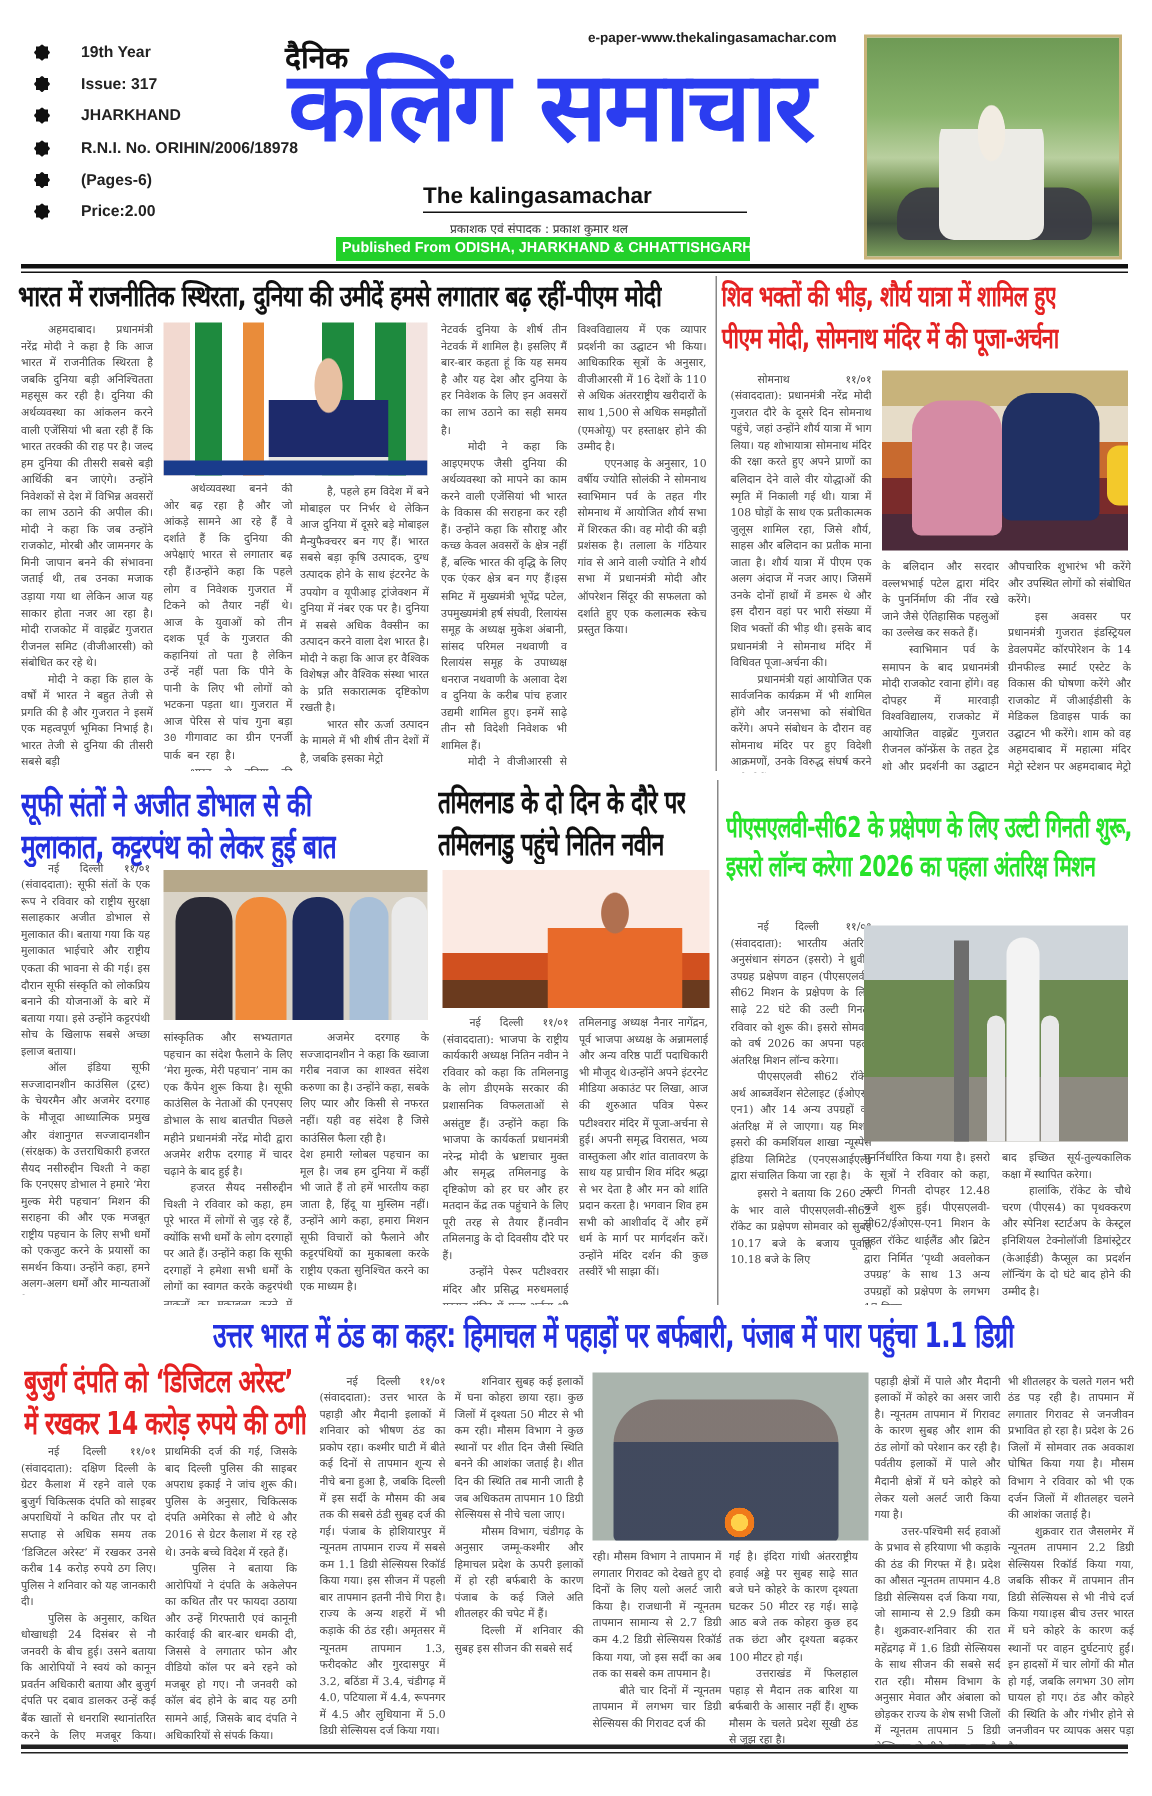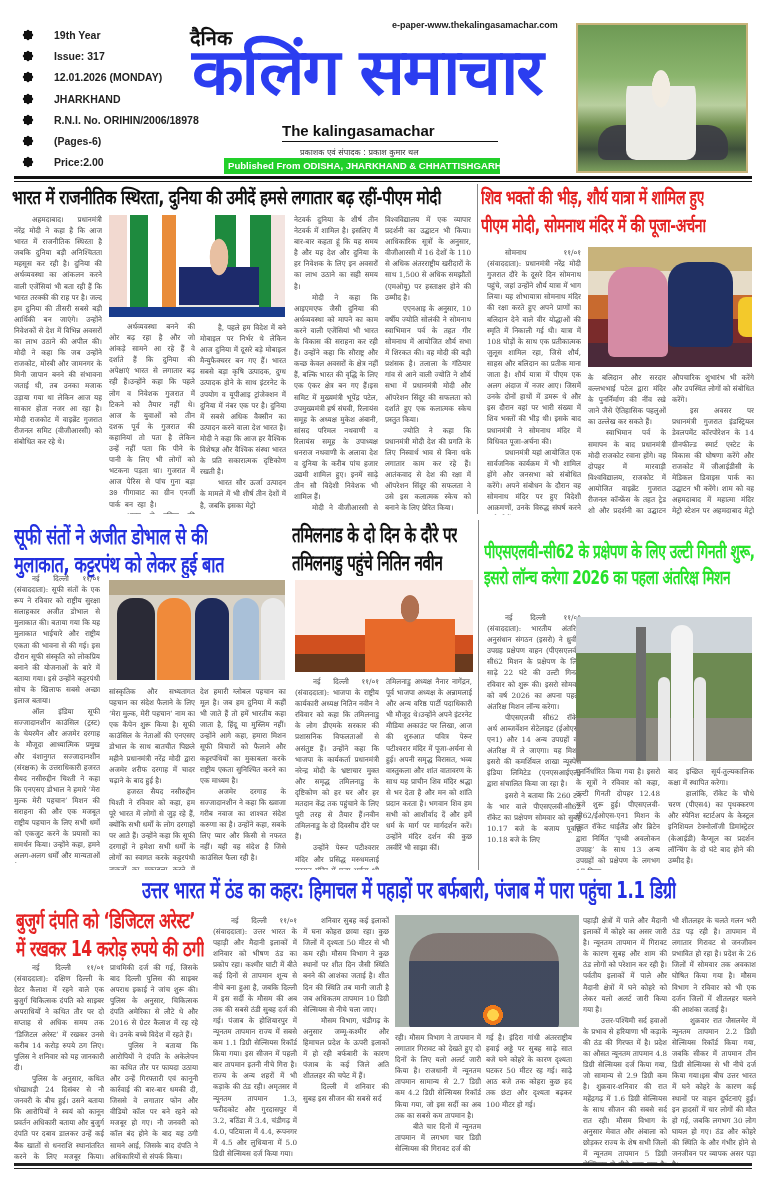--- a/index.html
+++ b/index.html
@@ -79,24 +79,20 @@
   <div class="meta-item">
       <span class="meta-bullet"></span>
       <span>19th Year</span>
     </div>
   <div class="meta-item">
       <span class="meta-bullet"></span>
       <span>Issue: 317</span>
     </div>
   <div class="meta-item">
       <span class="meta-bullet"></span>
-      <span>12.01.2026 (MONDAY)</span>
-    </div>
-  <div class="meta-item">
-      <span class="meta-bullet"></span>
       <span>JHARKHAND</span>
     </div>
   <div class="meta-item">
       <span class="meta-bullet"></span>
       <span>R.N.I. No. ORIHIN/2006/18978</span>
     </div>
   <div class="meta-item">
       <span class="meta-bullet"></span>
       <span>(Pages-6)</span>
     </div>
@@ -118,20 +114,21 @@
   <div class="hero-figure"></div>
 </div>
 
 <div class="abs rule-thick"></div>
 <div class="abs rule-thin"></div>
 
 <div class="abs hl hl-main">भारत में राजनीतिक स्थिरता, दुनिया की उमीदें हमसे लगातार बढ़ रहीं-पीएम मोदी</div>
 
 <div class="abs col" style="left:14px; top:214px; width:88px; height:300px;">
   <p>अहमदाबाद। प्रधानमंत्री नरेंद्र मोदी ने कहा है कि आज भारत में राजनीतिक स्थिरता है जबकि दुनिया बड़ी अनिश्चितता महसूस कर रही है। दुनिया की अर्थव्यवस्था का आंकलन करने वाली एजेंसियां भी बता रही हैं कि भारत तरक्की की राह पर है। जल्द हम दुनिया की तीसरी सबसे बड़ी आर्थिकी बन जाएंगे। उन्होंने निवेशकों से देश में विभिन्न अवसरों का लाभ उठाने की अपील की। मोदी ने कहा कि जब उन्होंने राजकोट, मोरबी और जामनगर के मिनी जापान बनने की संभावना जताई थी, तब उनका मजाक उड़ाया गया था लेकिन आज यह साकार होता नजर आ रहा है। मोदी राजकोट में वाइब्रेंट गुजरात रीजनल समिट (वीजीआरसी) को संबोधित कर रहे थे।</p>
+  <p>मोदी ने कहा कि हाल के वर्षों में भारत ने बहुत तेजी से प्रगति की है और गुजरात ने इसमें एक महत्वपूर्ण भूमिका निभाई है। भारत तेजी से दुनिया की तीसरी सबसे बड़ी</p>
 </div>
 
 <div class="abs photo ph-modi-screen" style="left:109px; top:215px; width:176px; height:102px; position:absolute;">
   <div class="person"></div>
   <div class="desk"></div>
 </div>
 
 <div class="abs col" style="left:109px; top:322px; width:86px; height:192px;font-family:Liberation Mono, monospace;">
   <p>अर्थव्यवस्था बनने की ओर बढ़ रहा है और जो आंकड़े सामने आ रहे हैं वे दर्शाते हैं कि दुनिया की अपेक्षाएं भारत से लगातार बढ़ रही हैं।उन्होंने कहा कि पहले लोग व निवेशक गुजरात में टिकने को तैयार नहीं थे। आज के युवाओं को तीन दशक पूर्व के गुजरात की कहानियां तो पता है लेकिन उन्हें नहीं पता कि पीने के पानी के लिए भी लोगों को भटकना पड़ता था। गुजरात में आज पेरिस से पांच गुना बड़ा 30 गीगावाट का ग्रीन एनर्जी पार्क बन रहा है।</p>
   <p>भारत से दुनिया की उम्मीद लगातार बढ़ती जा रही</p>
@@ -141,21 +138,20 @@
   <p>भारत सौर ऊर्जा उत्पादन के मामले में भी शीर्ष तीन देशों में है, जबकि इसका मेट्रो</p>
 </div>
 <div class="abs col" style="left:294px; top:214px; width:84px; height:300px;">
   <p style="text-indent:0">नेटवर्क दुनिया के शीर्ष तीन नेटवर्क में शामिल है। इसलिए मैं बार-बार कहता हूं कि यह समय है और यह देश और दुनिया के हर निवेशक के लिए इन अवसरों का लाभ उठाने का सही समय है।</p>
   <p>मोदी ने कहा कि आइएमएफ जैसी दुनिया की अर्थव्यवस्था को मापने का काम करने वाली एजेंसियां भी भारत के विकास की सराहना कर रही हैं। उन्होंने कहा कि सौराष्ट्र और कच्छ केवल अवसरों के क्षेत्र नहीं हैं, बल्कि भारत की वृद्धि के लिए एक एंकर क्षेत्र बन गए हैं।इस समिट में मुख्यमंत्री भूपेंद्र पटेल, उपमुख्यमंत्री हर्ष संघवी, रिलायंस समूह के अध्यक्ष मुकेश अंबानी, सांसद परिमल नथवाणी व रिलायंस समूह के उपाध्यक्ष धनराज नथवाणी के अलावा देश व दुनिया के करीब पांच हजार उद्यमी शामिल हुए। इनमें साढ़े तीन सौ विदेशी निवेशक भी शामिल हैं।</p>
   <p>मोदी ने वीजीआरसी से पहले राजकोट में मारवाड़ी</p>
 </div>
 <div class="abs col" style="left:385px; top:214px; width:86px; height:300px;">
   <p style="text-indent:0">विश्वविद्यालय में एक व्यापार प्रदर्शनी का उद्घाटन भी किया। आधिकारिक सूत्रों के अनुसार, वीजीआरसी में 16 देशों के 110 से अधिक अंतरराष्ट्रीय खरीदारों के साथ 1,500 से अधिक समझौतों (एमओयू) पर हस्ताक्षर होने की उम्मीद है।</p>
   <p>एएनआइ के अनुसार, 10 वर्षीय ज्योति सोलंकी ने सोमनाथ स्वाभिमान पर्व के तहत गीर सोमनाथ में आयोजित शौर्य सभा में शिरकत की। वह मोदी की बड़ी प्रशंसक है। तलाला के गंठियार गांव से आने वाली ज्योति ने शौर्य सभा में प्रधानमंत्री मोदी और ऑपरेशन सिंदूर की सफलता को दर्शाते हुए एक कलात्मक स्केच प्रस्तुत किया।</p>
-  <p>ज्योति ने कहा कि प्रधानमंत्री मोदी देश की प्रगति के लिए निस्वार्थ भाव से बिना थके लगातार काम कर रहे हैं। आतंकवाद से देश की रक्षा में ऑपरेशन सिंदूर की सफलता ने उसे इस कलात्मक स्केच को बनाने के लिए प्रेरित किया।</p>
 </div>
 
 <div class="abs vrule" style="left:477px; top:184px; height:330px;"></div>
 
 <div class="abs hl hl-red1">शिव भक्तों की भीड़, शौर्य यात्रा में शामिल हुए</div>
 <div class="abs hl hl-red2">पीएम मोदी, सोमनाथ मंदिर में की पूजा-अर्चना</div>
 
 <div class="abs col" style="left:487px; top:247px; width:94px; height:268px;">
   <p>सोमनाथ ११/०१ (संवाददाता): प्रधानमंत्री नरेंद्र मोदी गुजरात दौरे के दूसरे दिन सोमनाथ पहुंचे, जहां उन्होंने शौर्य यात्रा में भाग लिया। यह शोभायात्रा सोमनाथ मंदिर की रक्षा करते हुए अपने प्राणों का बलिदान देने वाले वीर योद्धाओं की स्मृति में निकाली गई थी। यात्रा में 108 घोड़ों के साथ एक प्रतीकात्मक जुलूस शामिल रहा, जिसे शौर्य, साहस और बलिदान का प्रतीक माना जाता है। शौर्य यात्रा में पीएम एक अलग अंदाज में नजर आए। जिसमें उनके दोनों हाथों में डमरू थे और इस दौरान वहां पर भारी संख्या में शिव भक्तों की भीड़ थी। इसके बाद प्रधानमंत्री ने सोमनाथ मंदिर में विधिवत पूजा-अर्चना की।</p>
   <p>प्रधानमंत्री यहां आयोजित एक सार्वजनिक कार्यक्रम में भी शामिल होंगे और जनसभा को संबोधित करेंगे। अपने संबोधन के दौरान वह सोमनाथ मंदिर पर हुए विदेशी आक्रमणों, उनके विरुद्ध संघर्ष करने वाले वीरों</p>
@@ -186,22 +182,22 @@
   <div class="g" style="left:48px; width:34px; background:#f08a3a;"></div>
   <div class="g" style="left:86px; width:34px; background:#1e2a5a;"></div>
   <div class="g" style="left:124px; width:26px; background:#a9c0d8;"></div>
   <div class="g" style="left:152px; width:24px; background:#eaeaea;"></div>
 </div>
 <div class="abs col" style="left:109px; top:686px; width:86px; height:184px;">
   <p style="text-indent:0">सांस्कृतिक और सभ्यतागत पहचान का संदेश फैलाने के लिए ‘मेरा मुल्क, मेरी पहचान’ नाम का एक कैंपेन शुरू किया है। सूफी काउंसिल के नेताओं की एनएसए डोभाल के साथ बातचीत पिछले महीने प्रधानमंत्री नरेंद्र मोदी द्वारा अजमेर शरीफ दरगाह में चादर चढ़ाने के बाद हुई है।</p>
   <p>हजरत सैयद नसीरुद्दीन चिश्ती ने रविवार को कहा, हम पूरे भारत में लोगों से जुड़ रहे हैं, क्योंकि सभी धर्मों के लोग दरगाहों पर आते हैं। उन्होंने कहा कि सूफी दरगाहों ने हमेशा सभी धर्मों के लोगों का स्वागत करके कट्टरपंथी ताकतों का मुकाबला करने में भूमिका निभाई है।उन्होंने कहा, हमारा</p>
 </div>
 <div class="abs col" style="left:200px; top:686px; width:86px; height:184px;">
+  <p>अजमेर दरगाह के सज्जादानशीन ने कहा कि ख्वाजा गरीब नवाज का शाश्वत संदेश करुणा का है। उन्होंने कहा, सबके लिए प्यार और किसी से नफरत नहीं। यही वह संदेश है जिसे काउंसिल फैला रही है।</p>
   <p style="text-indent:0">देश हमारी ग्लोबल पहचान का मूल है। जब हम दुनिया में कहीं भी जाते हैं तो हमें भारतीय कहा जाता है, हिंदू या मुस्लिम नहीं। उन्होंने आगे कहा, हमारा मिशन सूफी विचारों को फैलाने और कट्टरपंथियों का मुकाबला करके राष्ट्रीय एकता सुनिश्चित करने का एक माध्यम है।</p>
-  <p>अजमेर दरगाह के सज्जादानशीन ने कहा कि ख्वाजा गरीब नवाज का शाश्वत संदेश करुणा का है। उन्होंने कहा, सबके लिए प्यार और किसी से नफरत नहीं। यही वह संदेश है जिसे काउंसिल फैला रही है।</p>
 </div>
 
 <div class="abs hl hl-black1">तमिलनाड के दो दिन के दौरे पर</div>
 <div class="abs hl hl-black2">तमिलनाडु पहुंचे नितिन नवीन</div>
 
 <div class="abs photo ph-nitin" style="left:295px; top:580px; width:178px; height:92px; position:absolute;">
   <div class="man"></div>
 </div>
 <div class="abs col" style="left:295px; top:676px; width:84px; height:194px;">
   <p>नई दिल्ली ११/०१ (संवाददाता): भाजपा के राष्ट्रीय कार्यकारी अध्यक्ष नितिन नवीन ने रविवार को कहा कि तमिलनाडु के लोग डीएमके सरकार की प्रशासनिक विफलताओं से असंतुष्ट हैं। उन्होंने कहा कि भाजपा के कार्यकर्ता प्रधानमंत्री नरेन्द्र मोदी के भ्रष्टाचार मुक्त और समृद्ध तमिलनाडु के दृष्टिकोण को हर घर और हर मतदान केंद्र तक पहुंचाने के लिए पूरी तरह से तैयार हैं।नवीन तमिलनाडु के दो दिवसीय दौरे पर हैं।</p>
@@ -248,20 +244,21 @@
 <div class="abs photo ph-fog" style="left:395px; top:915px; width:184px; height:112px; position:absolute;">
   <div class="grp"></div>
   <div class="fire"></div>
 </div>
 <div class="abs col" style="left:395px; top:1032px; width:86px; height:131px;">
   <p style="text-indent:0">रही। मौसम विभाग ने तापमान में लगातार गिरावट को देखते हुए दो दिनों के लिए यलो अलर्ट जारी किया है। राजधानी में न्यूनतम तापमान सामान्य से 2.7 डिग्री कम 4.2 डिग्री सेल्सियस रिकॉर्ड किया गया, जो इस सर्दी का अब तक का सबसे कम तापमान है।</p>
   <p>बीते चार दिनों में न्यूनतम तापमान में लगभग चार डिग्री सेल्सियस की गिरावट दर्ज की</p>
 </div>
 <div class="abs col" style="left:486px; top:1032px; width:86px; height:131px;">
   <p style="text-indent:0">गई है। इंदिरा गांधी अंतरराष्ट्रीय हवाई अड्डे पर सुबह साढ़े सात बजे घने कोहरे के कारण दृश्यता घटकर 50 मीटर रह गई। साढ़े आठ बजे तक कोहरा कुछ हद तक छंटा और दृश्यता बढ़कर 100 मीटर हो गई।</p>
+  <p>उत्तराखंड में फिलहाल पहाड़ से मैदान तक बारिश या बर्फबारी के आसार नहीं हैं। शुष्क मौसम के चलते प्रदेश सूखी ठंड से जूझ रहा है।</p>
 </div>
 <div class="abs col" style="left:583px; top:915px; width:84px; height:248px;">
   <p style="text-indent:0">पहाड़ी क्षेत्रों में पाले और मैदानी इलाकों में कोहरे का असर जारी है। न्यूनतम तापमान में गिरावट के कारण सुबह और शाम की ठंड लोगों को परेशान कर रही है। पर्वतीय इलाकों में पाले और मैदानी क्षेत्रों में घने कोहरे को लेकर यलो अलर्ट जारी किया गया है।</p>
   <p>उत्तर-पश्चिमी सर्द हवाओं के प्रभाव से हरियाणा भी कड़ाके की ठंड की गिरफ्त में है। प्रदेश का औसत न्यूनतम तापमान 4.8 डिग्री सेल्सियस दर्ज किया गया, जो सामान्य से 2.9 डिग्री कम है। शुक्रवार-शनिवार की रात महेंद्रगढ़ में 1.6 डिग्री सेल्सियस के साथ सीजन की सबसे सर्द रात रही। मौसम विभाग के अनुसार मेवात और अंबाला को छोड़कर राज्य के शेष सभी जिलों में न्यूनतम तापमान 5 डिग्री सेल्सियस से नीचे चला गया है।राजस्थान में</p>
 </div>
 <div class="abs col" style="left:672px; top:915px; width:84px; height:248px;">
   <p style="text-indent:0">भी शीतलहर के चलते गलन भरी ठंड पड़ रही है। तापमान में लगातार गिरावट से जनजीवन प्रभावित हो रहा है। प्रदेश के 26 जिलों में सोमवार तक अवकाश घोषित किया गया है। मौसम विभाग ने रविवार को भी एक दर्जन जिलों में शीतलहर चलने की आशंका जताई है।</p>
   <p>शुक्रवार रात जैसलमेर में न्यूनतम तापमान 2.2 डिग्री सेल्सियस रिकॉर्ड किया गया, जबकि सीकर में तापमान तीन डिग्री सेल्सियस से भी नीचे दर्ज किया गया।इस बीच उत्तर भारत में घने कोहरे के कारण कई स्थानों पर वाहन दुर्घटनाएं हुईं। इन हादसों में चार लोगों की मौत हो गई, जबकि लगभग 30 लोग घायल हो गए। ठंड और कोहरे की स्थिति के और गंभीर होने से जनजीवन पर व्यापक असर पड़ा है।</p>
 </div>
 

